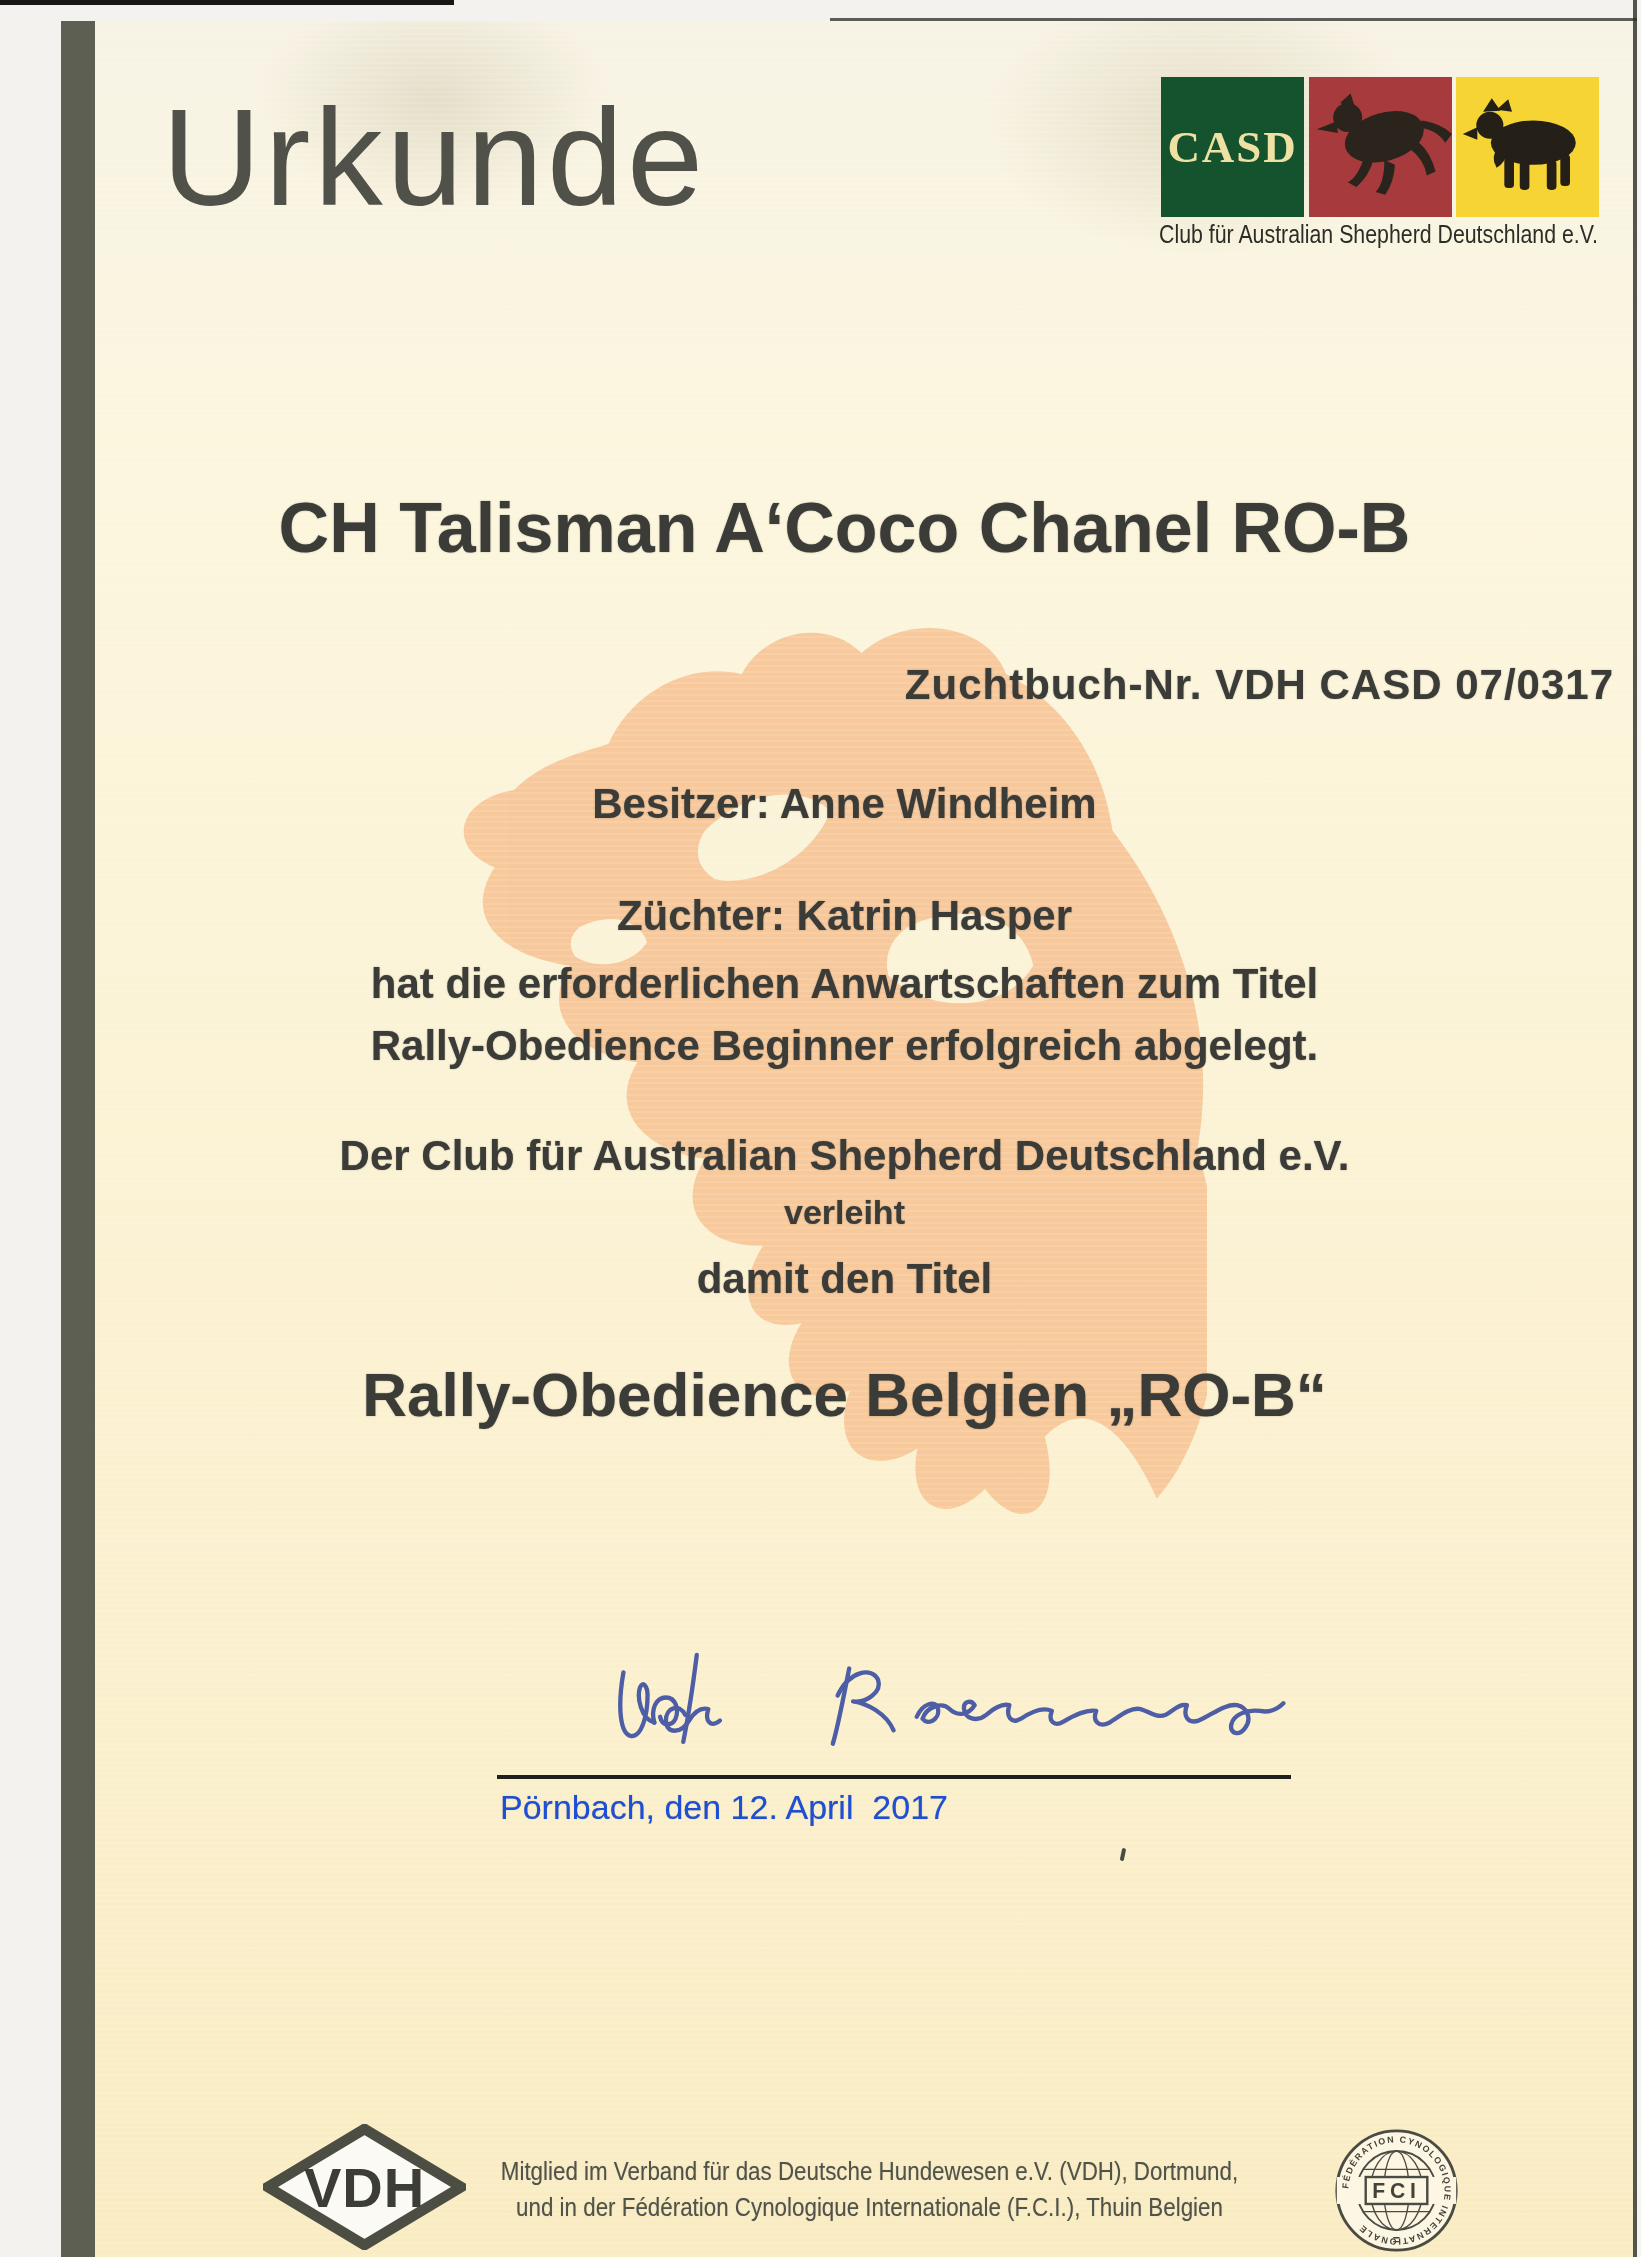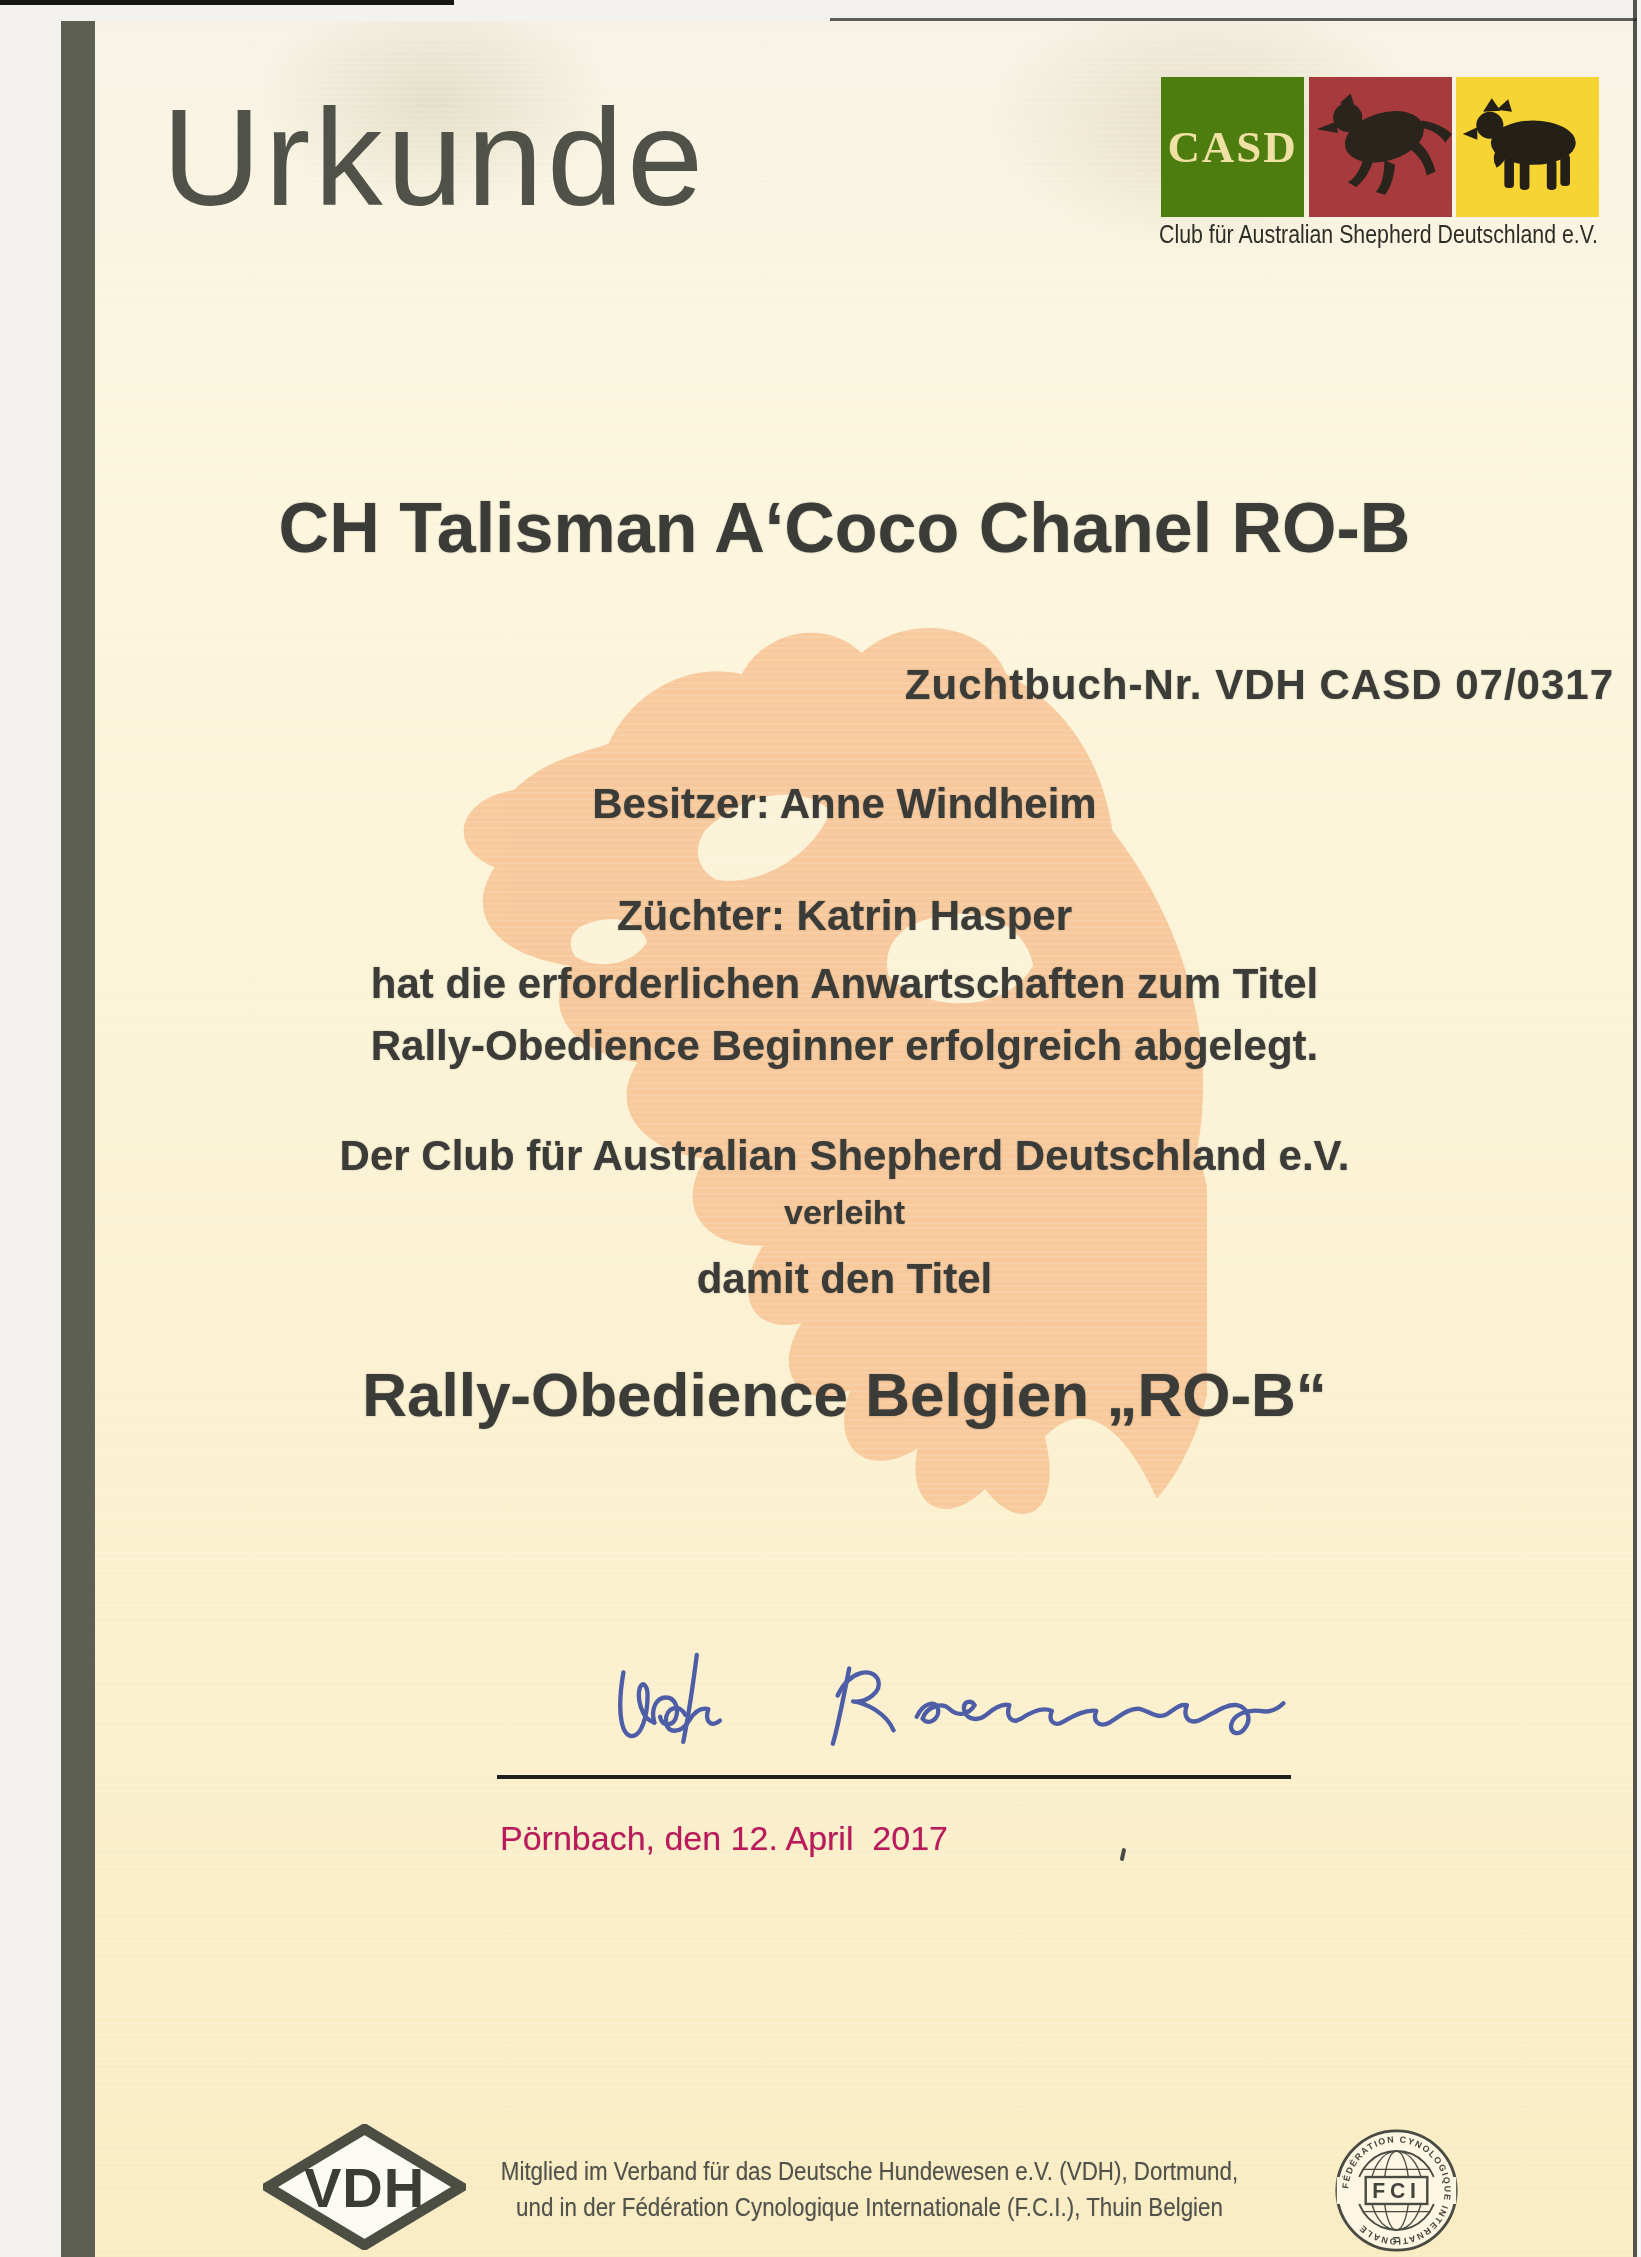--- a/index.html
+++ b/index.html
@@ -33,21 +33,21 @@
   }
 
   .urkunde {
     left:162px; top:89px; font-size:137px; line-height:1;
     color:#50524a; letter-spacing:3.9px;
   }
 
   
   .casd-tiles { left:1161px; top:77px; width:439px; height:140px; }
   .tile { position:absolute; top:0; width:143px; height:140px; }
-  .tile-dark   { left:0;    background:#4d7c0f; display:flex; align-items:center; justify-content:center; }
+  .tile-dark   { left:0;    background:#14532d; display:flex; align-items:center; justify-content:center; }
   .tile-red    { left:148px; background:#a63a3c; }
   .tile-yellow { left:295px; background:#f6d434; }
   .casd-abbr {
     font-family:"Liberation Serif", serif; font-weight:bold;
     font-size:45px; color:#eee1a3; letter-spacing:1.9px;
   }
   .casd-caption {
     left:1159px; top:219px; width:579px;
     font-size:26px; color:#2c2d27; white-space:nowrap;
     transform:scaleX(.82); transform-origin:left center;
@@ -63,22 +63,22 @@
   .stmt1         { top:960px;  font-size:42px; }
   .stmt2         { top:1022px; font-size:42px; }
   .club-line     { top:1132px; font-size:42px; }
   .verb-line     { top:1193px; font-size:34px; }
   .grant-line    { top:1255px; font-size:42px; }
   .awarded-title { top:1359px; font-size:62px; }
 
   .signature-svg { left:608px; top:1647px; }
   .sig-line { left:497px; top:1775px; width:794px; height:3.9px; background:#1f1f1d; }
   .place-date {
-    left:500px; top:1788px; font-size:34px; color:#be185d;
-    white-space:pre; text-shadow:0 0 1px rgba(52,52,49,.4);margin-top:31px;
+    left:500px; top:1788px; font-size:34px; color:#1d4ed8;
+    white-space:pre; text-shadow:0 0 1px rgba(52,52,49,.4);
   }
   .ink-speck {
     left:1121px; top:1848px; width:3.9px; height:12.6px;
     background:#4a4a44; border-radius:1.9px; transform:rotate(12deg);
   }
 
   
   .vdh-svg { left:263px; top:2124px; }
   .membership { left:97px; top:2153px; width:1545px; text-align:center; }
   .membership .mline {

